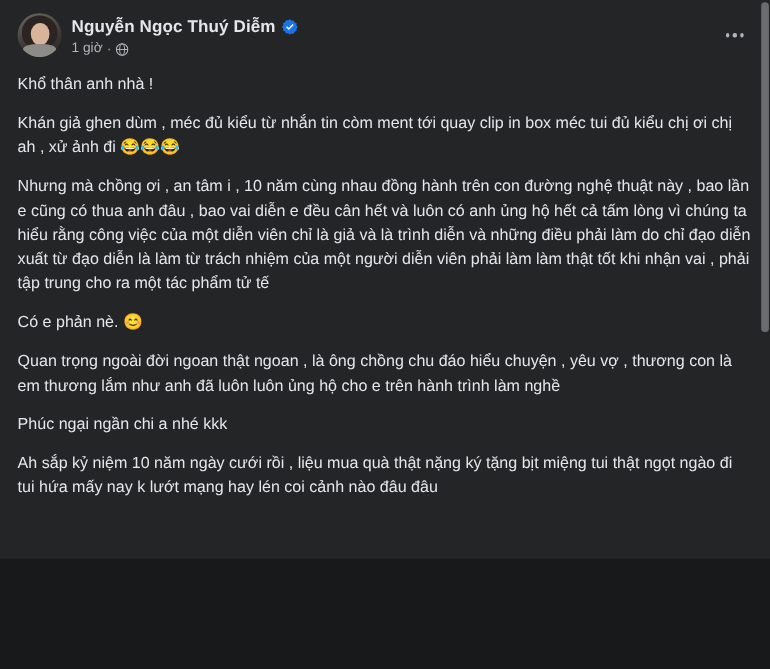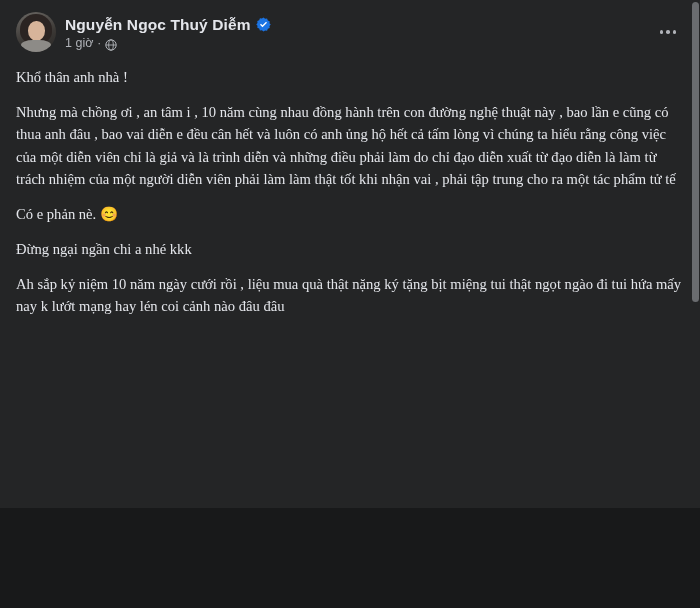--- a/index.html
+++ b/index.html
@@ -78,21 +78,21 @@
   }
   .verified {
     width: 15px;
     height: 15px;
     display: inline-block;
     position: relative;
     flex: 0 0 15px;
   }
   .meta-row {
     display: flex;
-    align-items: center;
+    align-items: flex-end;
     gap: 4px;
     margin-top: 2px;
   }
   .meta-time {
     font-size: 12.5px;
     color: #b0b3b8;
   }
   .meta-dot {
     font-size: 12px;
     color: #b0b3b8;
@@ -126,21 +126,20 @@
   }
   .post-body {
     padding: 10px 16px 0 16px;
     font-size: 14.6px;
     line-height: 1.52;
     color: #e4e6eb;
   }
   .post-body p {
     margin: 0 0 13px 0;
     word-wrap: break-word;
-    font-family: Liberation Serif, serif;
   }
   .post-body p:last-child { margin-bottom: 0; }
   .scrollbar {
     position: absolute;
     top: 0;
     right: 1px;
     width: 7px;
     height: 608px;
   }
   .scrollbar-thumb {
@@ -189,23 +188,25 @@
   </div>
 
   <div class="more-btn">
     <span></span>
     <span></span>
     <span></span>
   </div>
 
   <div class="post-body">
     <p>Khổ thân anh nhà !</p>
+    <p>Khán giả ghen dùm , méc đủ kiểu từ nhắn tin còm ment tới quay clip in box méc tui đủ kiểu chị ơi chị ah , xử ảnh đi 😂😂😂</p>
     <p>Nhưng mà chồng ơi , an tâm i , 10 năm cùng nhau đồng hành trên con đường nghệ thuật này , bao lần e cũng có thua anh đâu , bao vai diễn e đều cân hết và luôn có anh ủng hộ   hết cả tấm lòng vì chúng ta hiểu rằng công việc  của một diễn viên chỉ là giả và là trình diễn và những điều phải làm do chỉ đạo diễn xuất từ đạo diễn là làm từ trách nhiệm của một người diễn viên phải làm làm thật tốt khi nhận vai , phải tập trung cho ra một tác phẩm tử tế</p>
     <p>Có e phản nè. 😊</p>
-    <p>Đừng ngại ngần chi a nhé kkk</p>
+    <p>Quan trọng ngoài đời ngoan thật ngoan , là ông chồng chu đáo hiểu chuyện , yêu vợ , thương con là em thương lắm như anh đã luôn luôn ủng hộ cho e trên hành trình làm nghề</p>
+    <p>Phúc ngại ngần chi a nhé kkk</p>
     <p>Ah sắp kỷ niệm 10 năm ngày cưới rồi , liệu mua quà thật nặng ký tặng bịt miệng tui thật ngọt ngào đi tui hứa mấy nay k lướt mạng hay lén coi cảnh nào đâu đâu</p>
 
   </div>
 
   <div class="scrollbar">
     <div class="scrollbar-thumb"></div>
   </div>
 
 </div>
 

